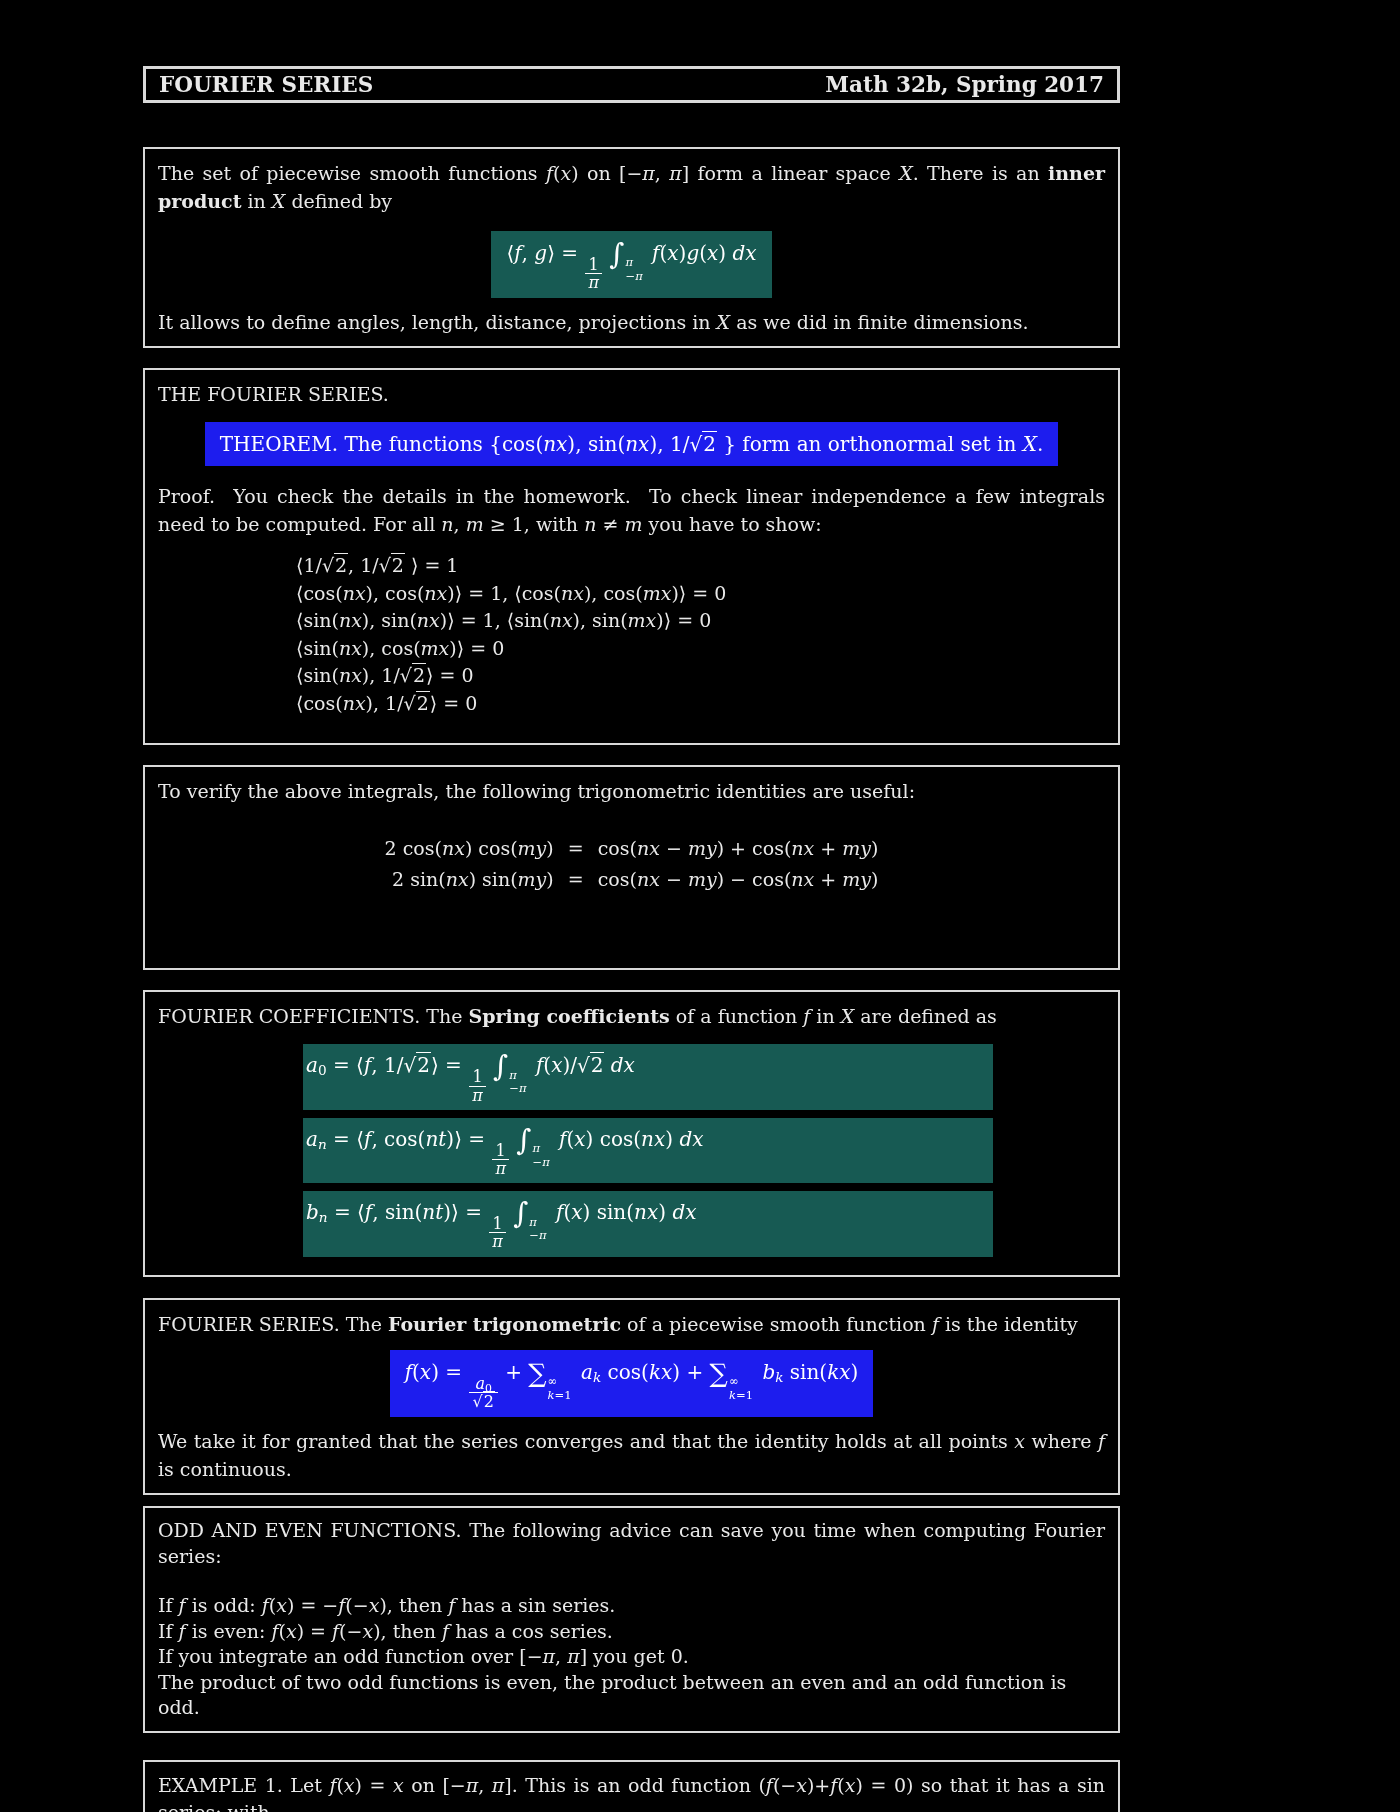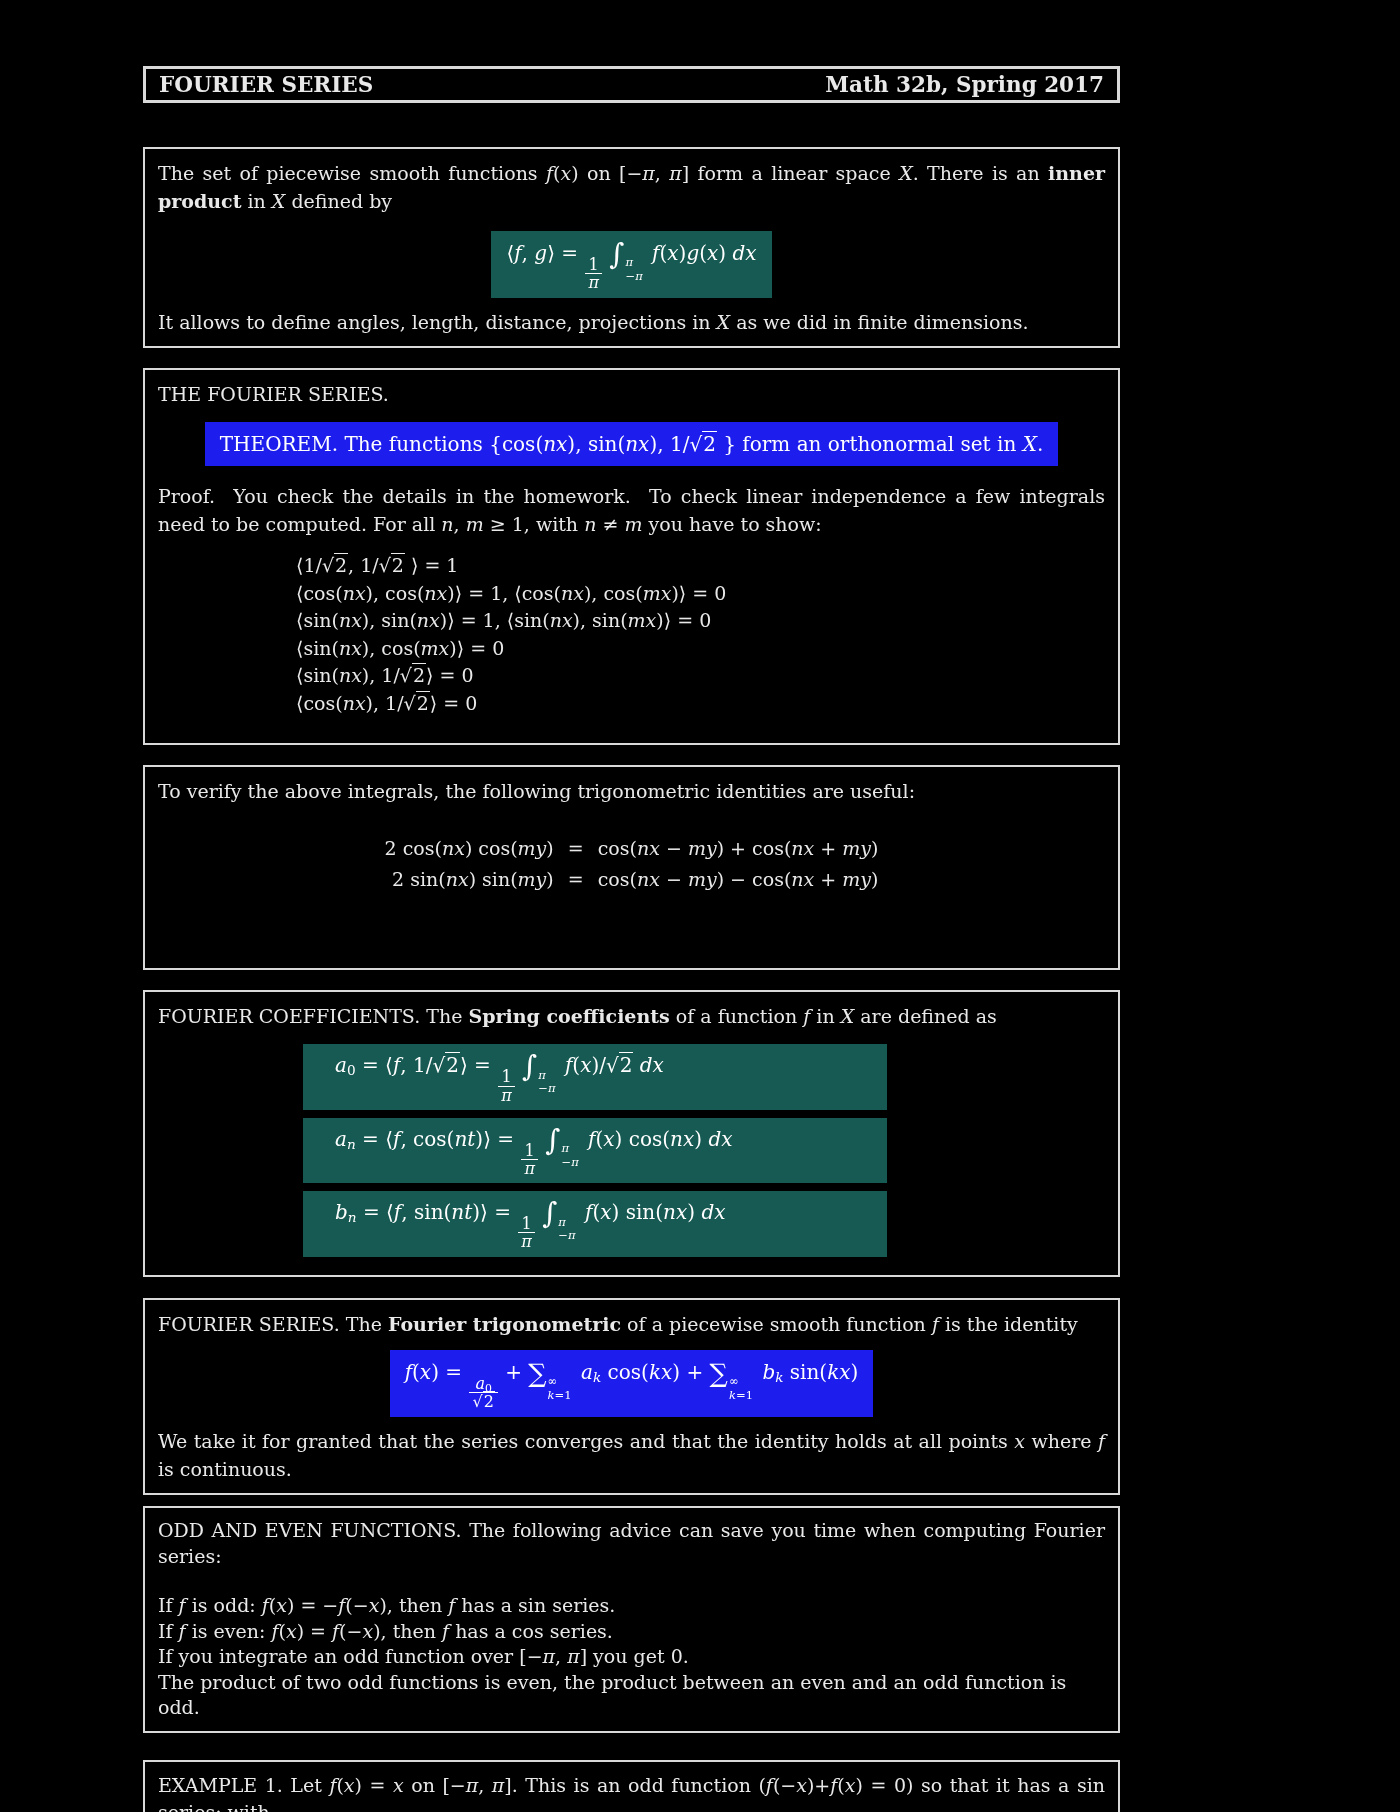--- a/index.html
+++ b/index.html
@@ -49,21 +49,21 @@
   .eq-list{margin-left:138px;}
   .eq-list>div{line-height:27.5px;}
   .sec-identities{margin-top:20px;min-height:205px;padding-bottom:26px;}
   .id-table{margin:26px auto 0;border-collapse:separate;border-spacing:14px 3px;}
   .id-table td{line-height:28px;white-space:nowrap;}
   .id-table .r{text-align:right;}
   .id-table .c{text-align:center;}
   .id-table .l{text-align:left;}
   .sec-coef{margin-top:20px;min-height:217px;}
   .coef-list{margin:14px 0 2px 145px;}
-  .coef-row{display:block;width:584px;margin-bottom:8px;padding:6px 32px;}
+  .coef-row{display:block;width:690px;margin-bottom:8px;padding:6px 3px;}
   .sec-series{margin-top:21px;min-height:149px;}
   .sec-series .formula-row{margin:12px 0 10px;}
   .sec-oddeven{margin-top:11px;min-height:167px;}
   .sec-oddeven .heading-row{margin-bottom:24px;}
   .sec-oddeven p{line-height:25.5px;}
   .sec-example{margin-top:27px;min-height:195px;}
   .sec-example p{line-height:27px;}
 </style>
 </head>
 <body>

